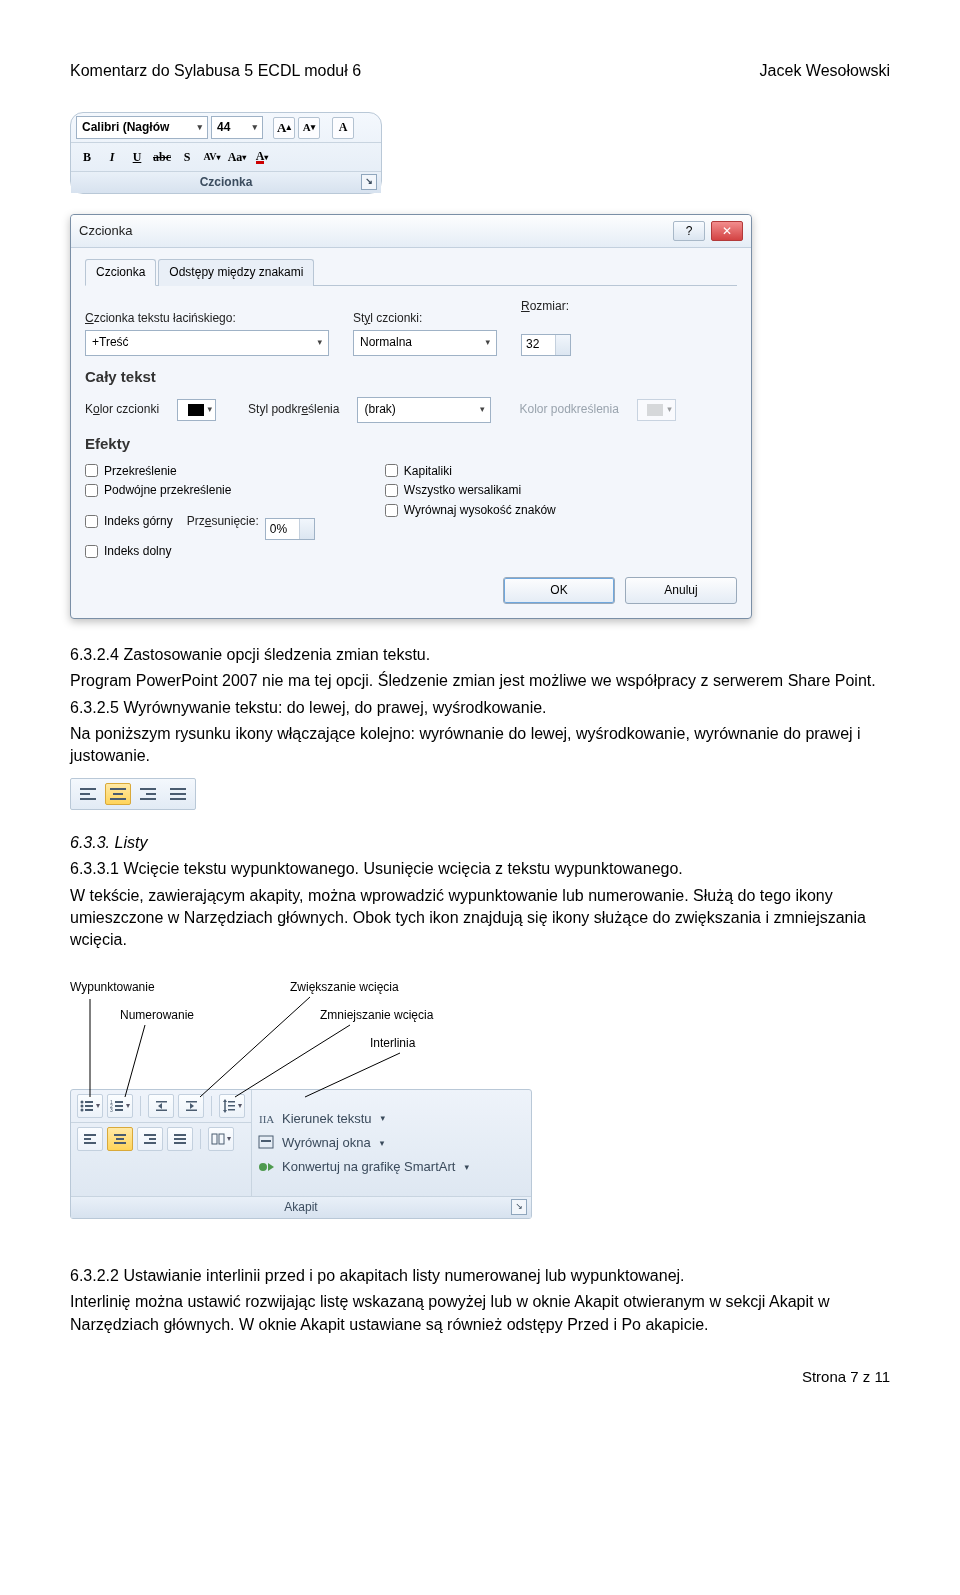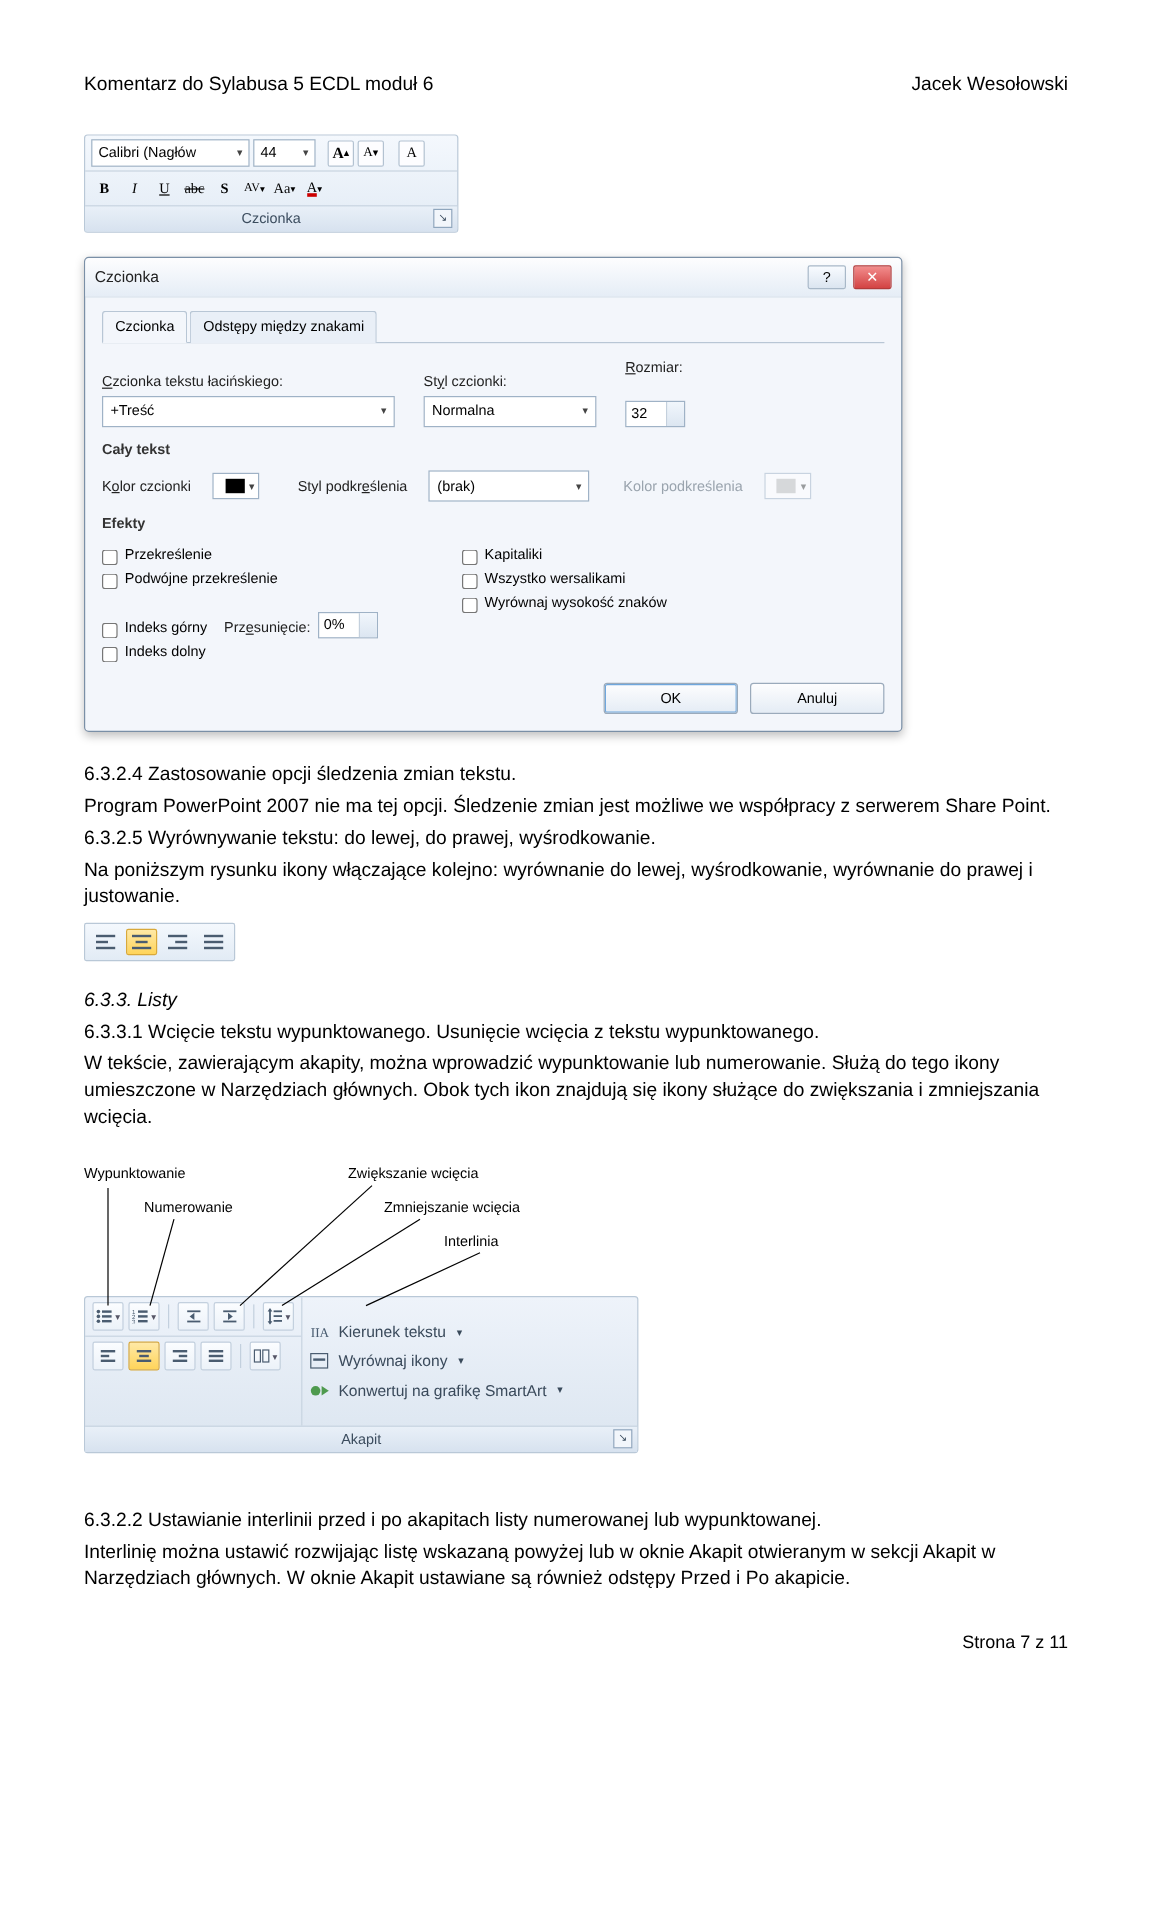--- a/index.html
+++ b/index.html
@@ -31,21 +31,22 @@
     width: 110px;
     height: 34px;
   }
   .callout-text { font-size: 16px; }
 
   
   .ribbon-font {
     width: 310px;
     border: 1px solid #b9c8d7;
     background: linear-gradient(#f4f8fd,#e2ebf5);
-    border-radius: 3px;
+    border-radius: 13px;
+    font-weight: bold;
   }
   .ribbon-row {
     display: flex;
     align-items: center;
     gap: 3px;
     padding: 3px 5px;
   }
   .ribbon-row.divider { border-top: 1px solid #c8d4e0; }
   .combo {
     background: #fff;
@@ -168,24 +169,24 @@
     padding-left: 4px;
     position: relative;
     margin-top: 16px;
   }
   .spin::after {
     content: "";
     position: absolute; right: 0; top: 0; bottom: 0; width: 14px;
     border-left: 1px solid #c4d0dd;
     background: linear-gradient(#f1f6fc,#dce6f1);
   }
-  .cb { display: flex; align-items: flex-end; gap: 6px; font-size: 12px; margin: 3px 0; }
+  .cb { display: flex; align-items: center; gap: 6px; font-size: 12px; margin: 3px 0; }
   .cb input { margin:0; width:13px; height:13px; }
   .effects-cols { display: flex; gap: 40px; margin-top: 6px; }
-  .group-title { font-size: 12px; font-weight: bold; color: #333; margin-top: 0; }
+  .group-title { font-size: 15px; font-weight: bold; color: #333; margin-top: 0; }
   .dlg-footer {
     display: flex;
     justify-content: flex-end;
     gap: 10px;
     padding-top: 14px;
   }
   .dlg-btn {
     min-width: 82px;
     padding: 4px 14px;
     border: 1px solid #9aaabb;
@@ -617,21 +618,21 @@
           <span>Kierunek tekstu</span>
           <span class="chev" style="font-size:9px;margin-left:3px">▾</span>
         </div>
         <div class="para-link">
           <span class="icon">
             <svg width="18" height="16">
                 <rect x="1" y="1" width="14" height="12" fill="none" stroke="#4a5c70"></rect>
                 <rect x="3" y="5" width="10" height="2" fill="#4a5c70"></rect>
               </svg>
           </span>
-          <span>Wyrównaj ikony</span>
+          <span>Wyrównaj okna</span>
           <span class="chev" style="font-size:9px;margin-left:3px">▾</span>
         </div>
         <div class="para-link">
           <span class="icon">
             <svg width="18" height="16">
                 <circle cx="5" cy="8" r="4" fill="#4e9a4e"></circle>
                 <polygon points="10,4 16,8 10,12" fill="#4e9a4e"></polygon>
               </svg>
           </span>
           <span>Konwertuj na grafikę SmartArt</span>

